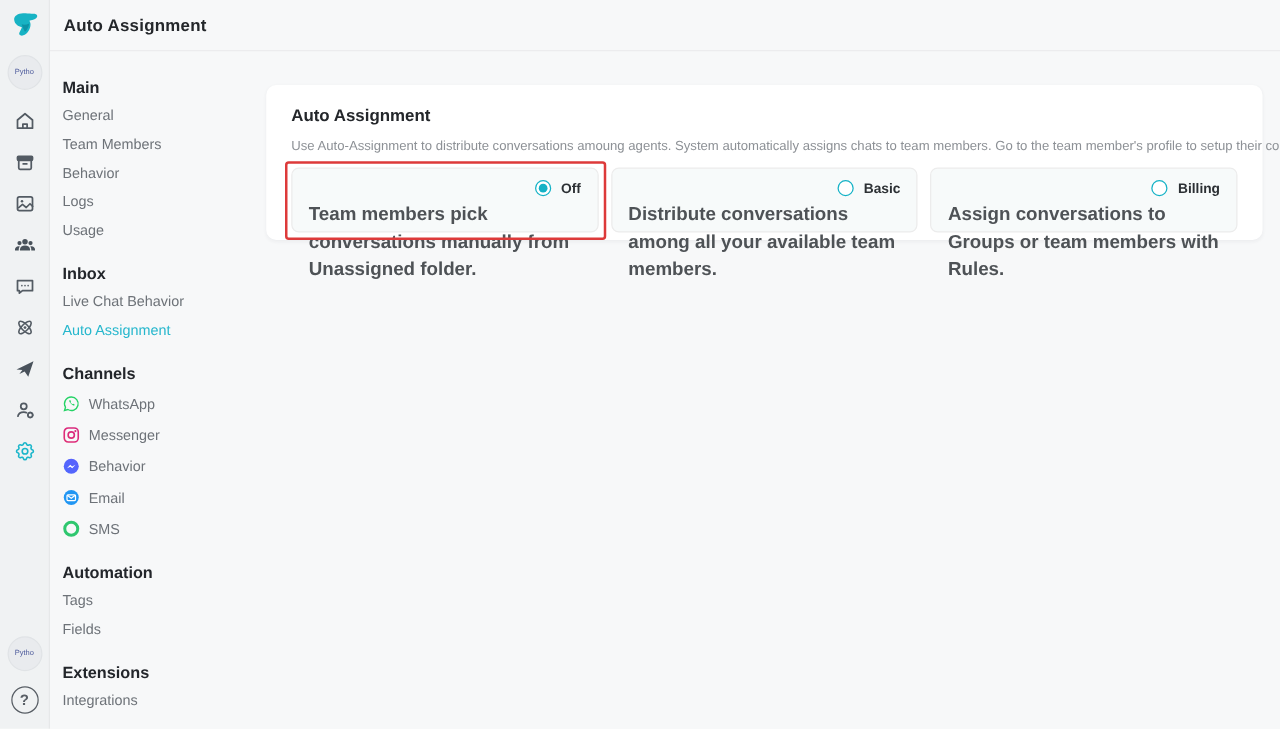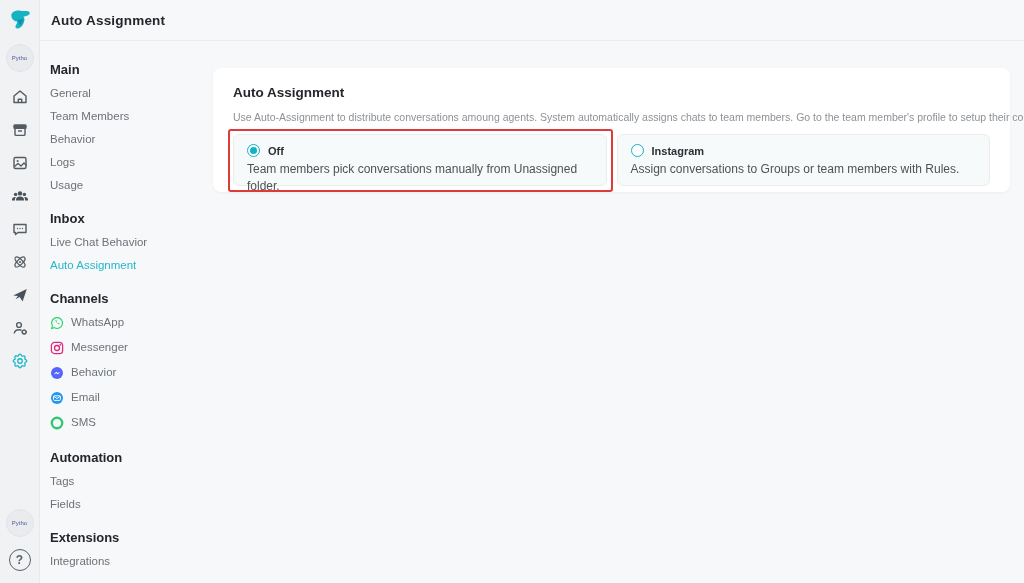--- a/index.html
+++ b/index.html
@@ -45,44 +45,44 @@
   .topbar h1 { font-size:13.5px; font-weight:700; letter-spacing:.2px; color:#24272b; }
 
   
   .sidebar {
     position:absolute; left:40px; top:41px; bottom:0; width:172px;
     padding:6px 0 0 10px; overflow:hidden;
   }
   .nav-section-header { font-size:13px; font-weight:700; color:#23262b; margin:15px 0 4px; }
   .nav-item {
     font-size:11.5px; color:#6d7278; padding:5.5px 0; cursor:pointer;
-    display:flex; align-items:flex-start; gap:7px;
+    display:flex; align-items:flex-end; gap:7px;
   }
   .nav-item.active { color:#26b7cd; }
   .ch-icon { width:14px; height:14px; flex:0 0 auto; display:flex; }
   .ch-icon svg { width:14px; height:14px; }
 
   
   .panel {
     position:absolute; left:213px; top:68px; width:797px; height:124px;
     background:#ffffff; border-radius:8px;
     box-shadow:0 1px 3px rgba(30,40,50,.05);
     padding:17px 20px 0 20px;
   }
   .panel-title { font-size:13.5px; font-weight:700; color:#24272b; }
   .panel-desc { font-size:10.5px; color:#8d9196; margin-top:11px; white-space:nowrap; }
   .cards { display:flex; gap:10px; margin-top:11px; }
   .card-wrap { flex:1; position:relative; }
   .option-card {
     background:#f7fafa; border:1px solid #ececec; border-radius:6px;
     padding:9px 13px 10px; cursor:pointer; height:52px;
   }
-  .option-head { display:flex; align-items:center; gap:8px; }
+  .option-head { display:flex; align-items:center; gap:8px;justify-content:flex-end; }
   .option-label { font-size:11px; font-weight:700; color:#2c3034; }
-  .option-desc { font-size:12px; color:#4e5256; line-height:1.45; margin-top:4px; }
+  .option-desc { font-size:15px; color:#4e5256; line-height:1.45; margin-top:4px;font-weight:bold; }
   .radio {
     width:13px; height:13px; border-radius:50%;
     border:1.6px solid #14b2c6; background:#fff;
     display:flex; align-items:center; justify-content:center; flex:0 0 auto;
   }
   .radio.selected::after { content:""; width:7px; height:7px; border-radius:50%; background:#14b2c6; }
   .highlight-box {
     position:absolute; left:-5px; right:-6px; top:-5px; bottom:-6px;
     border:2px solid #dd3a3a; border-radius:3px; pointer-events:none;
   }
@@ -297,25 +297,34 @@
       <div class="option-card">
         <div class="option-head">
           <span class="radio selected"></span>
           <span class="option-label">Off</span>
         </div>
         <div class="option-desc">Team members pick conversations manually from Unassigned folder.</div>
       </div>
       <div class="highlight-box"></div>
     </div>
 
-
     <div class="card-wrap">
       <div class="option-card">
         <div class="option-head">
           <span class="radio"></span>
-          <span class="option-label">Instagram</span>
+          <span class="option-label">Basic</span>
+        </div>
+        <div class="option-desc">Distribute conversations among all your available team members.</div>
+      </div>
+    </div>
+
+    <div class="card-wrap">
+      <div class="option-card">
+        <div class="option-head">
+          <span class="radio"></span>
+          <span class="option-label">Billing</span>
         </div>
         <div class="option-desc">Assign conversations to Groups or team members with Rules.</div>
       </div>
     </div>
 
   </div>
 </main>
 
 </body></html>

